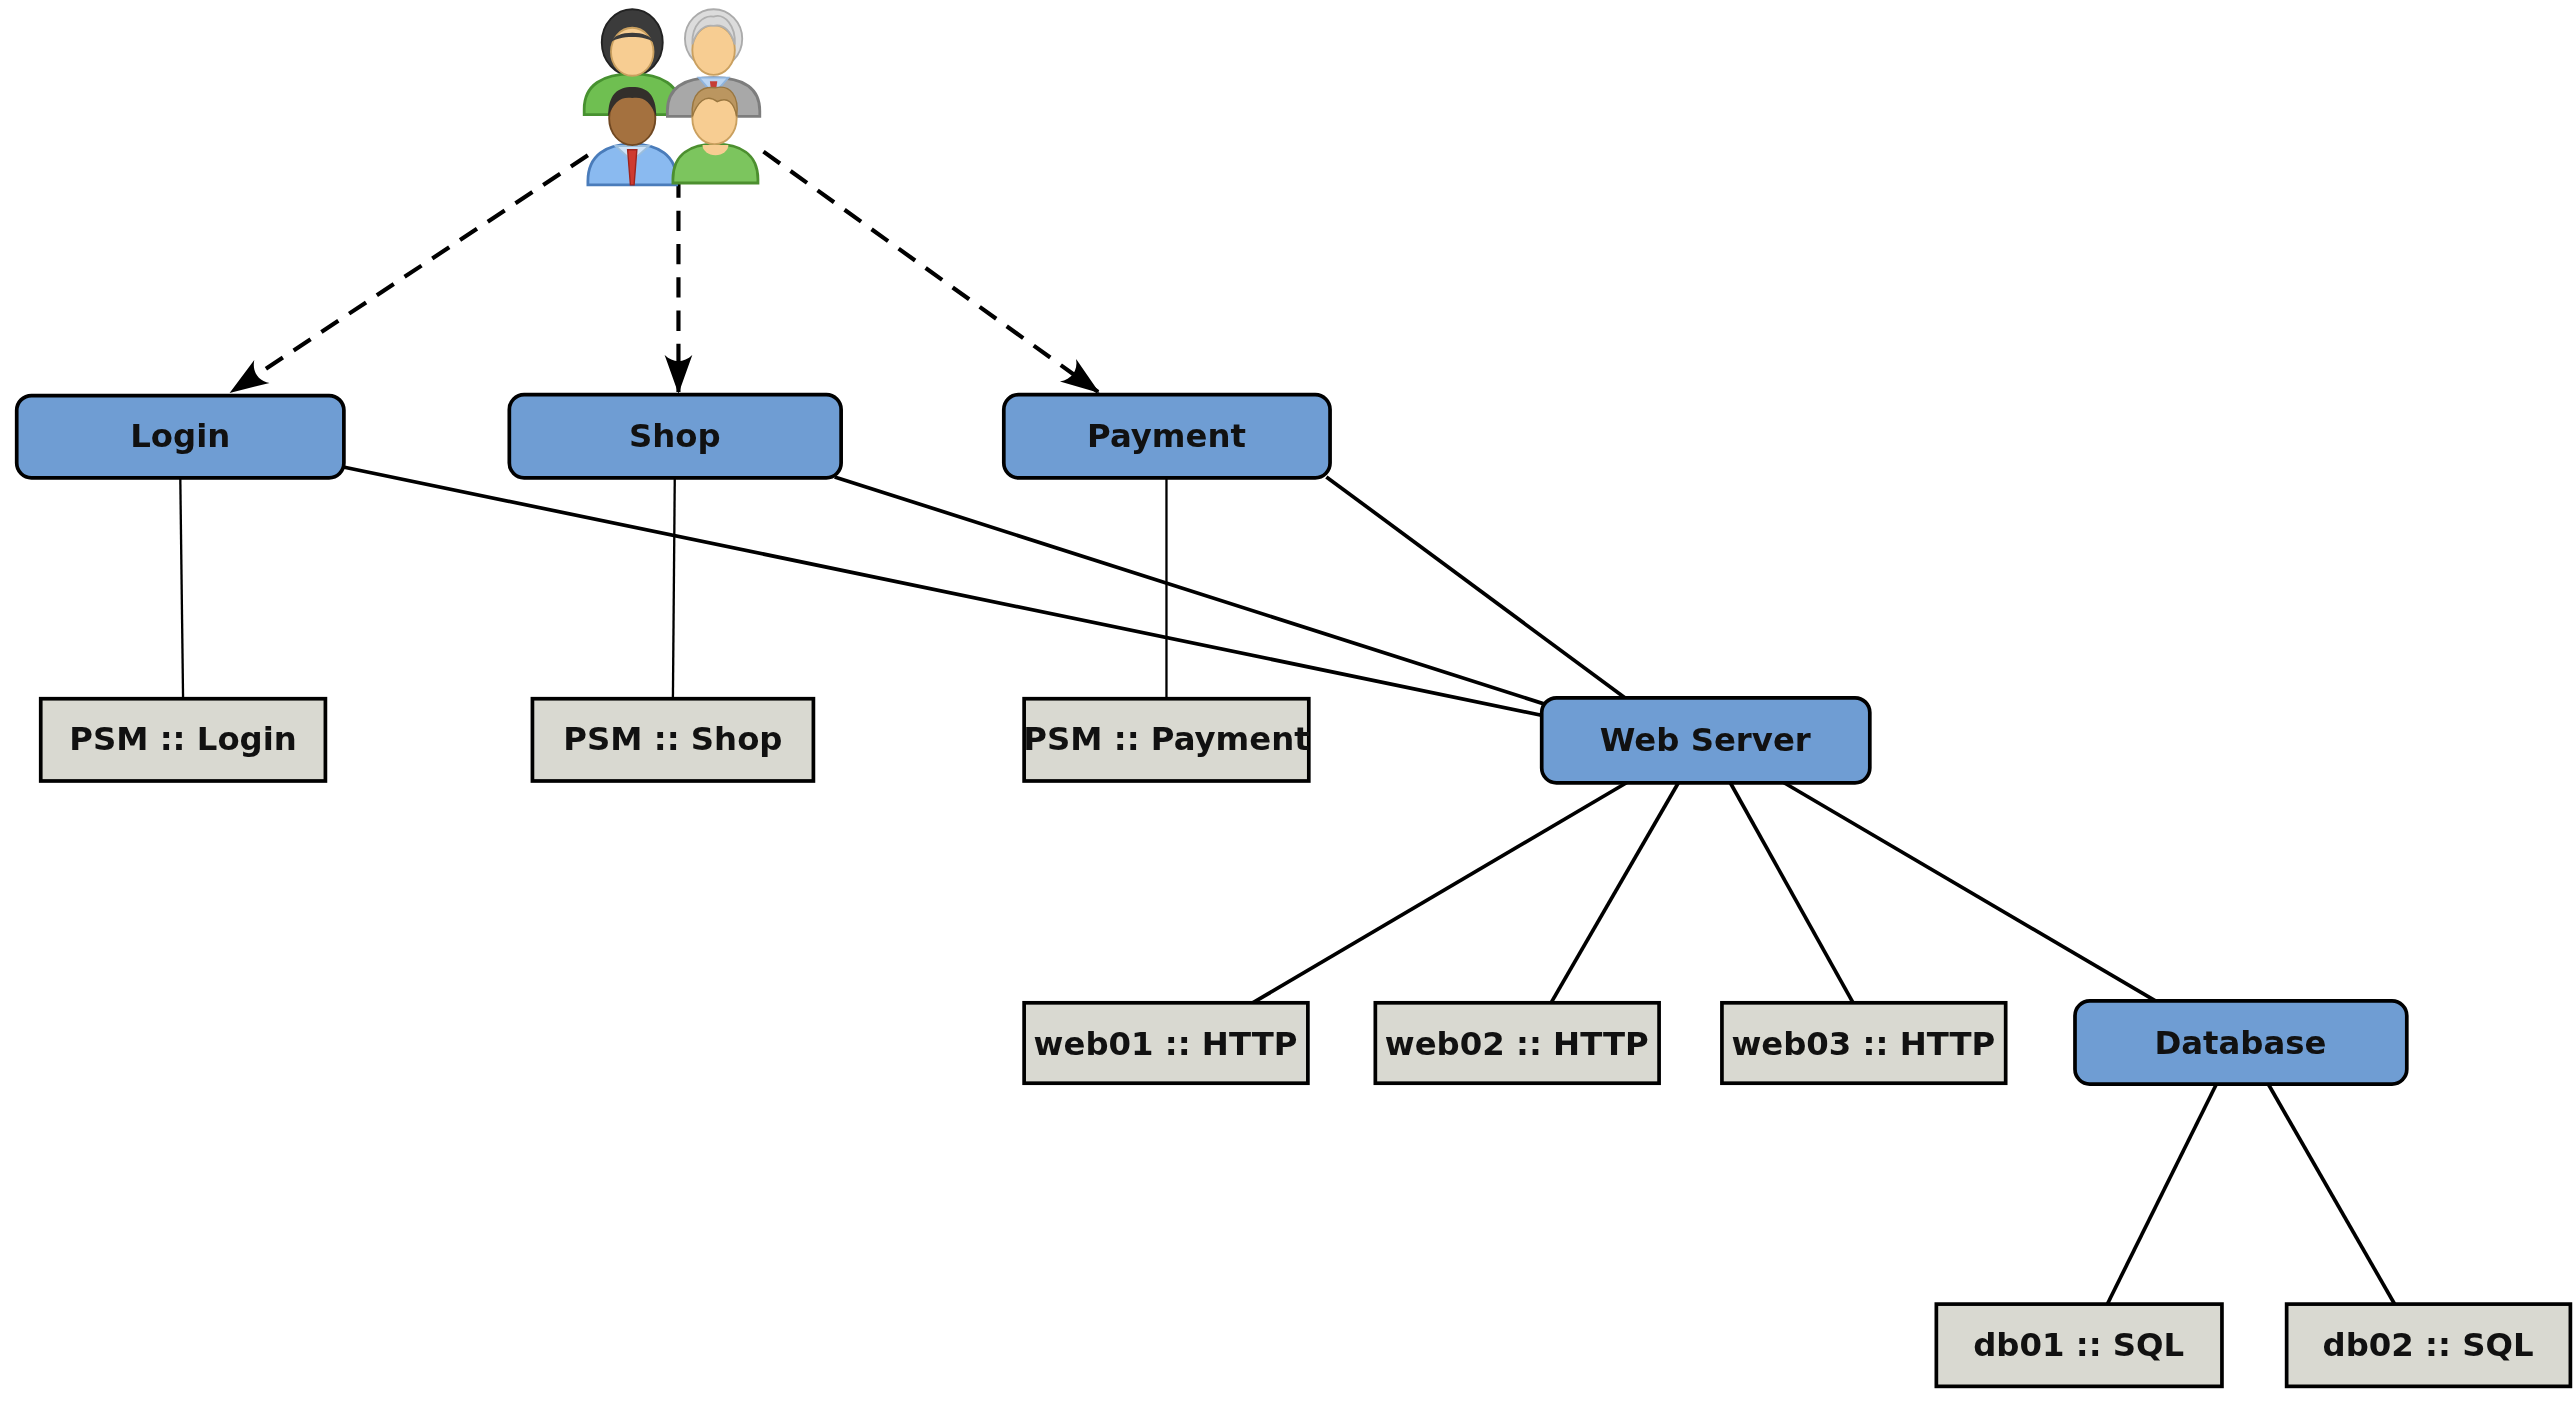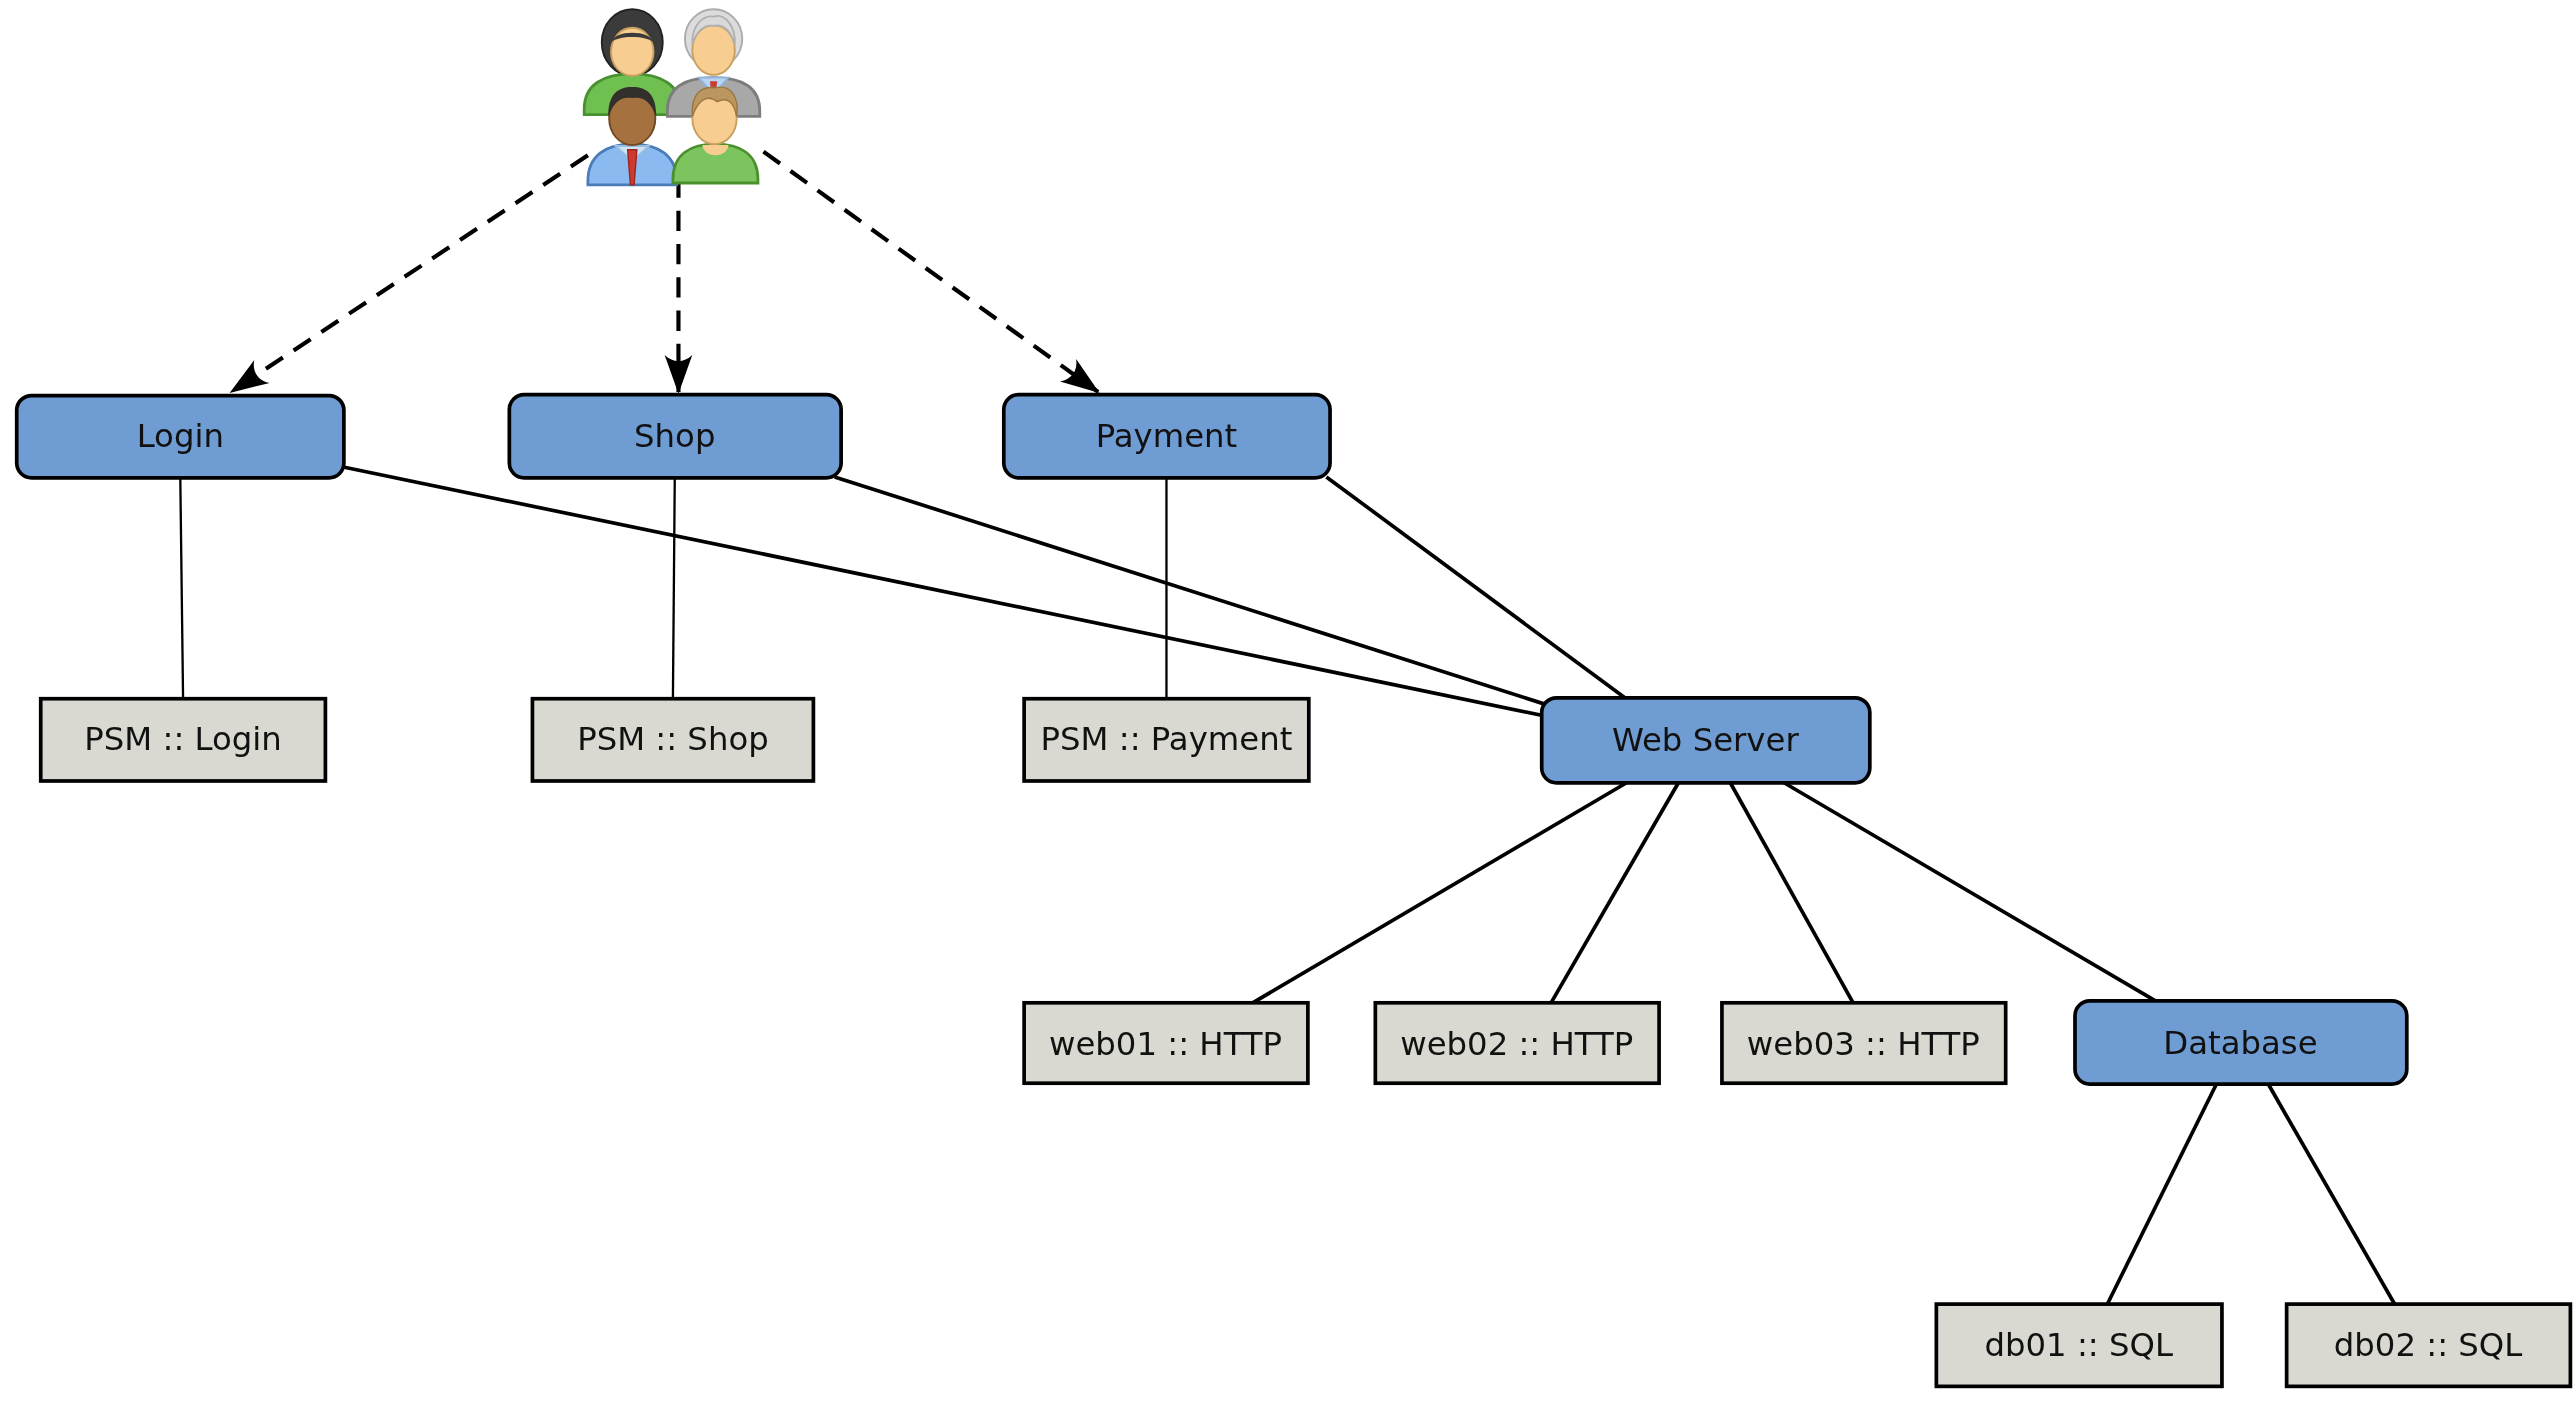--- a/index.html
+++ b/index.html
@@ -1,16 +1,16 @@
 <!DOCTYPE html>
 <html style="--page-background: #ffffff; --service-fill: #6f9dd3; --service-stroke: #000000; --machine-fill: #d9d9d1; --machine-stroke: #000000; --edge-color: #000000; --text-color: #111111;font-size:15px"><head>
 <meta charset="utf-8">
 <style>
   html, body { margin: 0; padding: 0; background: #ffffff; }
-  .canvas-wrap { width: 2576px; height: 1403px; background: var(--page-background, #ffffff); }
+  .canvas-wrap { width: 2576px; height: 1403px; background: var(--page-background, #ffffff); font-weight: bold; }
   svg { display: block; }
 
   .node-service rect {
     fill: var(--service-fill, #6f9dd3);
     stroke: var(--service-stroke, #000000);
     stroke-width: 4;
   }
   .node-machine rect {
     fill: var(--machine-fill, #d9d9d1);
     stroke: var(--machine-stroke, #000000);

